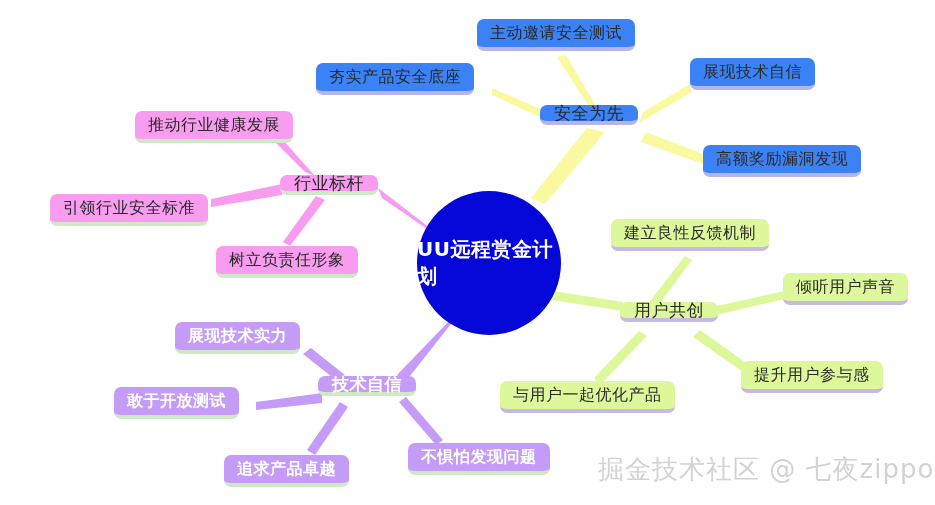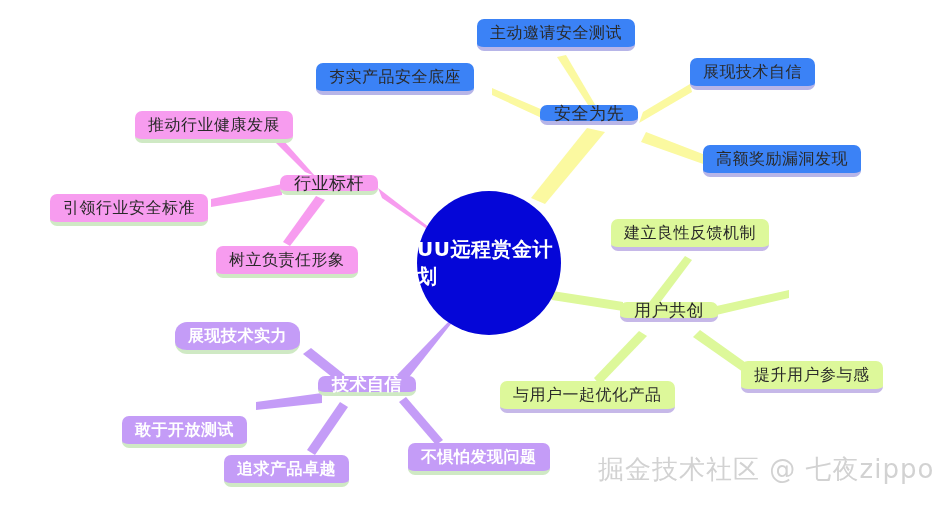--- a/index.html
+++ b/index.html
@@ -139,25 +139,26 @@
   <div class="node leaf yellow" style="left:316px; top:63px;">夯实产品安全底座</div>
   <div class="node leaf yellow" style="left:690px; top:58px;">展现技术自信</div>
   <div class="node leaf yellow" style="left:703px; top:145px;">高额奖励漏洞发现</div>
 
   <div class="node branch pink" style="left:280px; top:175px;">行业标杆</div>
   <div class="node leaf pink" style="left:111px; top:111px;margin-left:24px;">推动行业健康发展</div>
   <div class="node leaf pink" style="left:50px; top:194px;">引领行业安全标准</div>
   <div class="node leaf pink" style="left:216px; top:246px;">树立负责任形象</div>
 
   <div class="node branch purple" style="left:318px; top:376px;">技术自信</div>
-  <div class="node leaf purple" style="left:175px; top:322px;border-radius:12px;">展现技术实力</div>
-  <div class="node leaf purple" style="left:114px; top:416px;margin-left:8px;">敢于开放测试</div>
+  <div class="node leaf purple" style="left:175px; top:322px;">展现技术实力</div>
+  <div class="node leaf purple" style="left:114px; top:387px;">敢于开放测试</div>
   <div class="node leaf purple" style="left:224px; top:455px;">追求产品卓越</div>
   <div class="node leaf purple" style="left:408px; top:443px;">不惧怕发现问题</div>
 
   <div class="node branch green" style="left:620px; top:302px;font-family:Liberation Serif, serif;">用户共创</div>
   <div class="node leaf green" style="left:611px; top:219px;">建立良性反馈机制</div>
+  <div class="node leaf green" style="left:783px; top:273px;">倾听用户声音</div>
   <div class="node leaf green" style="left:741px; top:361px;">提升用户参与感</div>
   <div class="node leaf green" style="left:500px; top:381px;">与用户一起优化产品</div>
 
   <div id="watermark">掘金技术社区 @ 七夜zippoe</div>
 
 </div>
 
 </body></html>

